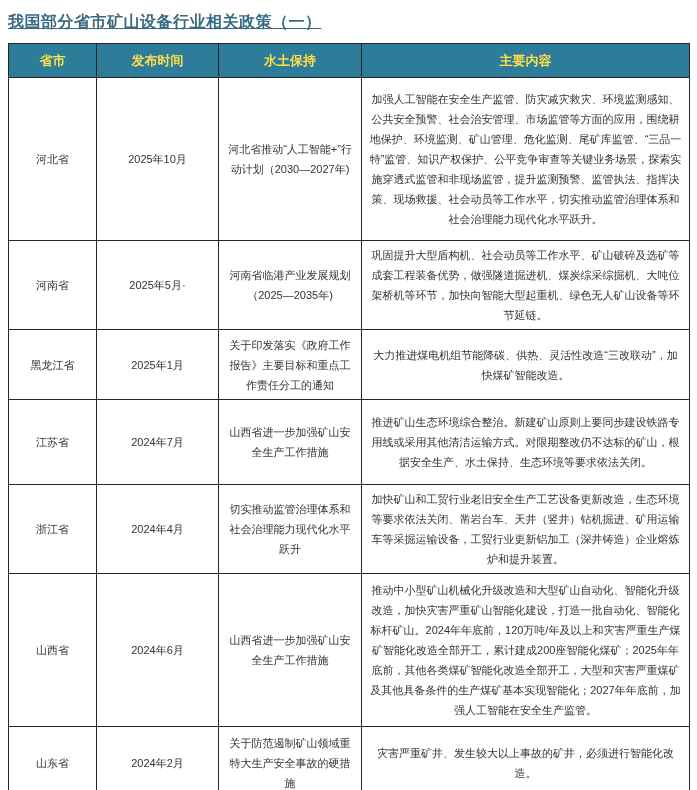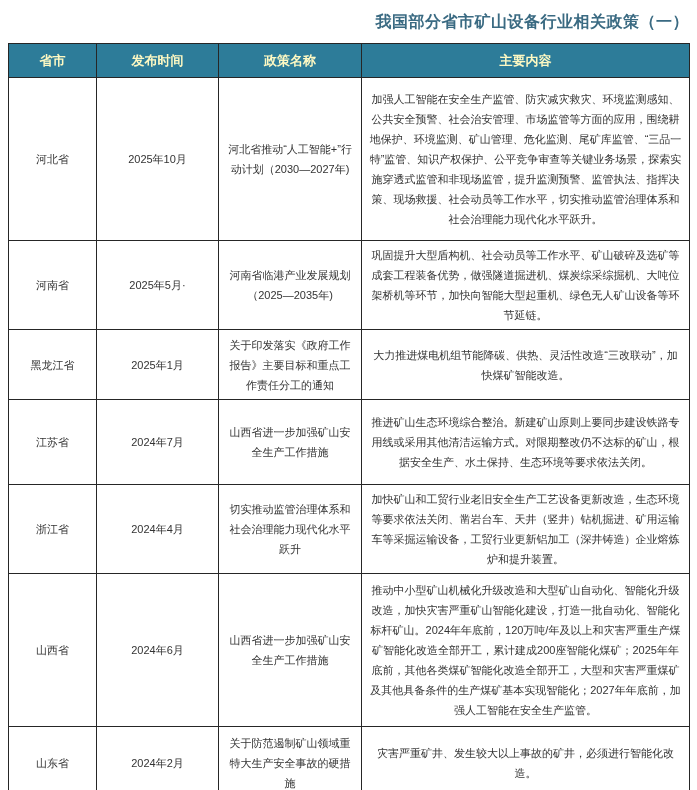--- a/index.html
+++ b/index.html
@@ -8,26 +8,27 @@
     font-family: "Liberation Sans", "DejaVu Sans", sans-serif;
     color: #333333;
   }
   .page {
     width: 697px;
     min-height: 790px;
     background: #ffffff;
     padding: 8px 8px 2px 8px;
   }
   .title {
-    text-align: right;
+    text-align: left;
     font-size: 16px;
     font-weight: bold;
     color: #3A6A82;
     padding: 4px 0 10px 0;
     letter-spacing: 0.5px;
+    text-decoration: underline;
   }
   table.policy {
     width: 681px;
     border-collapse: collapse;
     table-layout: fixed;
   }
   table.policy col.c1 { width: 88px; }
   table.policy col.c2 { width: 122px; }
   table.policy col.c3 { width: 143px; }
   table.policy col.c4 { width: 328px; }
@@ -35,21 +36,21 @@
     border: 1px solid #262626;
     text-align: center;
     vertical-align: middle;
     font-size: 11px;
     line-height: 20px;
     padding: 4px 6px;
     word-break: break-all;
   }
   table.policy thead th {
     background: #2D7C99;
-    color: #fef9c3;
+    color: #fde047;
     font-weight: bold;
     font-size: 13px;
     height: 34px;
     padding: 2px 4px;
   }
   tr.r0 { height: 163px; }
   tr.r1 { height: 84px; }
   tr.r2 { height: 70px; }
   tr.r3 { height: 85px; }
   tr.r4 { height: 85px; }
@@ -66,21 +67,21 @@
     <colgroup>
       <col class="c1">
         <col class="c2">
         <col class="c3">
         <col class="c4">
     </colgroup>
     <thead>
       <tr>
         <th>省市</th>
         <th>发布时间</th>
-        <th>政策名称</th>
+        <th>水土保持</th>
         <th>主要内容</th>
       </tr>
     </thead>
     <tbody>
       <tr class="r0">
         <td>河北省</td>
         <td>2025年10月</td>
         <td>河北省推动“人工智能+”行动计划（2030—2027年)</td>
         <td>加强人工智能在安全生产监管、防灾减灾救灾、环境监测感知、公共安全预警、社会治安管理、市场监管等方面的应用，围绕耕地保护、环境监测、矿山管理、危化监测、尾矿库监管、“三品一特”监管、知识产权保护、公平竞争审查等关键业务场景，探索实施穿透式监管和非现场监管，提升监测预警、监管执法、指挥决策、现场救援、社会动员等工作水平，切实推动监管治理体系和社会治理能力现代化水平跃升。</td>
       </tr>

